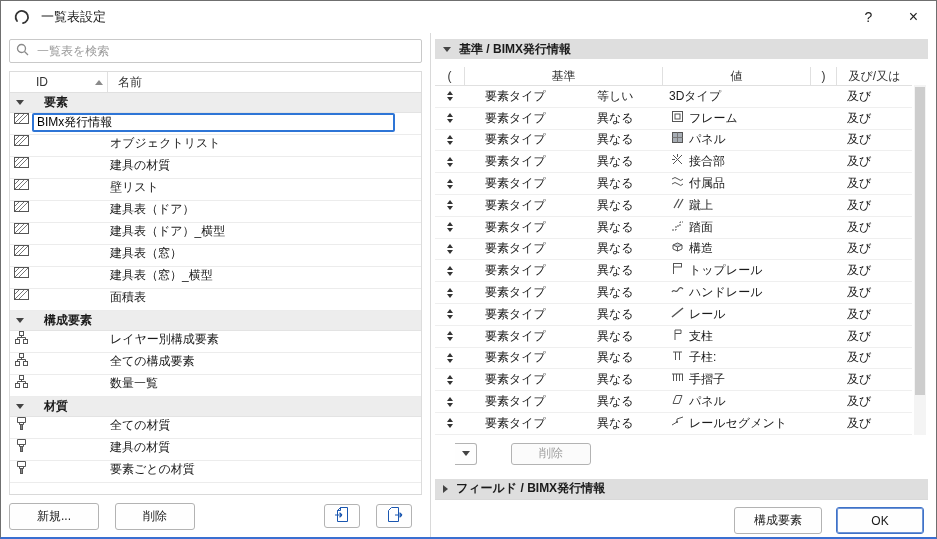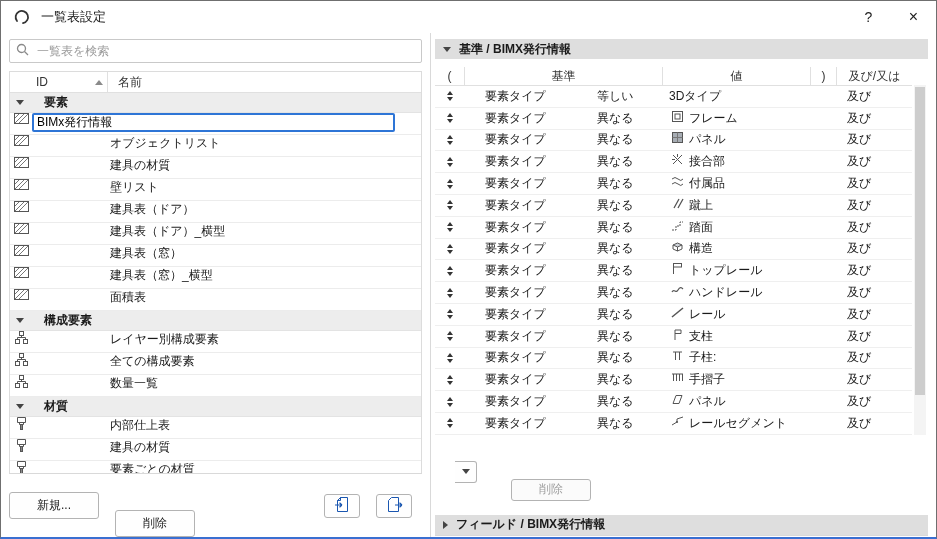--- a/index.html
+++ b/index.html
@@ -41,21 +41,21 @@
   .tri-down{width:0;height:0;border-left:4px solid transparent;border-right:4px solid transparent;border-top:5px solid #444;}
   .tri-right{width:0;height:0;border-top:4px solid transparent;border-bottom:4px solid transparent;border-left:5px solid #444;}
   .tri-u{width:0;height:0;border-left:3.5px solid transparent;border-right:3.5px solid transparent;border-bottom:4.5px solid #333;}
   .tri-d{width:0;height:0;border-left:3.5px solid transparent;border-right:3.5px solid transparent;border-top:4.5px solid #333;margin-top:2px;}
   
   .panel-footer{flex:0 0 42px;border-top:1px solid #d9d9d9;display:flex;align-items:center;}
   .left-footer{gap:16px;padding:0 10px 0 0;}
   .right-footer{justify-content:flex-end;gap:14px;padding-right:4px;}
   .btn{height:27px;border:1px solid #b3b3b3;background:#fefefe;border-radius:3px;font:inherit;padding:0 14px;color:#1a1a1a;}
   .btn.wide{min-width:90px;box-sizing:border-box;}
-  .btn.w80{min-width:80px;box-sizing:border-box;margin-top:36px;}
+  .btn.w80{min-width:80px;box-sizing:border-box;}
   .btn.ok{min-width:88px;border:1px solid #3f72c8;box-shadow:inset 0 0 0 1px #6d94d6;text-align:center;}
   .btn.cancel{min-width:88px;box-sizing:border-box;}
   .btn.disabled{color:#9f9f9f;background:#fbfbfb;}
   .icon-btn{width:36px;height:24px;border:1px solid #b3b3b3;background:#fefefe;border-radius:3px;display:flex;align-items:center;justify-content:center;padding:0;}
   .push-right{margin-left:auto;}
   
   .sec-hdr{flex:0 0 20px;background:#dedede;display:flex;align-items:center;gap:8px;padding:0 8px;font-weight:bold;}
   .sec-hdr.fields{margin-top:14px;}
   .crit-table{position:relative;margin-top:8px;width:calc(100% - 2px);}
   .crit-header{display:grid;grid-template-columns:30px 198px 148px 26px 1fr;height:18px;align-items:center;border-bottom:1px solid #e0e0e0;margin-right:14px;color:#333;}
@@ -257,21 +257,21 @@
             </div>
             <div class="lrow">
               <span class="licon">
                 <svg width="13" height="13" viewBox="0 0 13 13">
                   <path d="M2.5 0.5 h8 v5 h-8 z" fill="#fff" stroke="#555"></path>
                   <path d="M4.5 5.5 v2 h4 v-2" fill="none" stroke="#555"></path>
                   <rect x="5.5" y="7.5" width="2" height="5" fill="#888" stroke="#555"></rect>
                 </svg>
               </span>
               <span class="lid"></span>
-              <span class="lname">内部仕上表</span>
+              <span class="lname">全ての材質</span>
             </div>
             <div class="lrow">
               <span class="licon">
                 <svg width="13" height="13" viewBox="0 0 13 13">
                   <path d="M2.5 0.5 h8 v5 h-8 z" fill="#fff" stroke="#555"></path>
                   <path d="M4.5 5.5 v2 h4 v-2" fill="none" stroke="#555"></path>
                   <rect x="5.5" y="7.5" width="2" height="5" fill="#888" stroke="#555"></rect>
                 </svg>
               </span>
               <span class="lid"></span>

